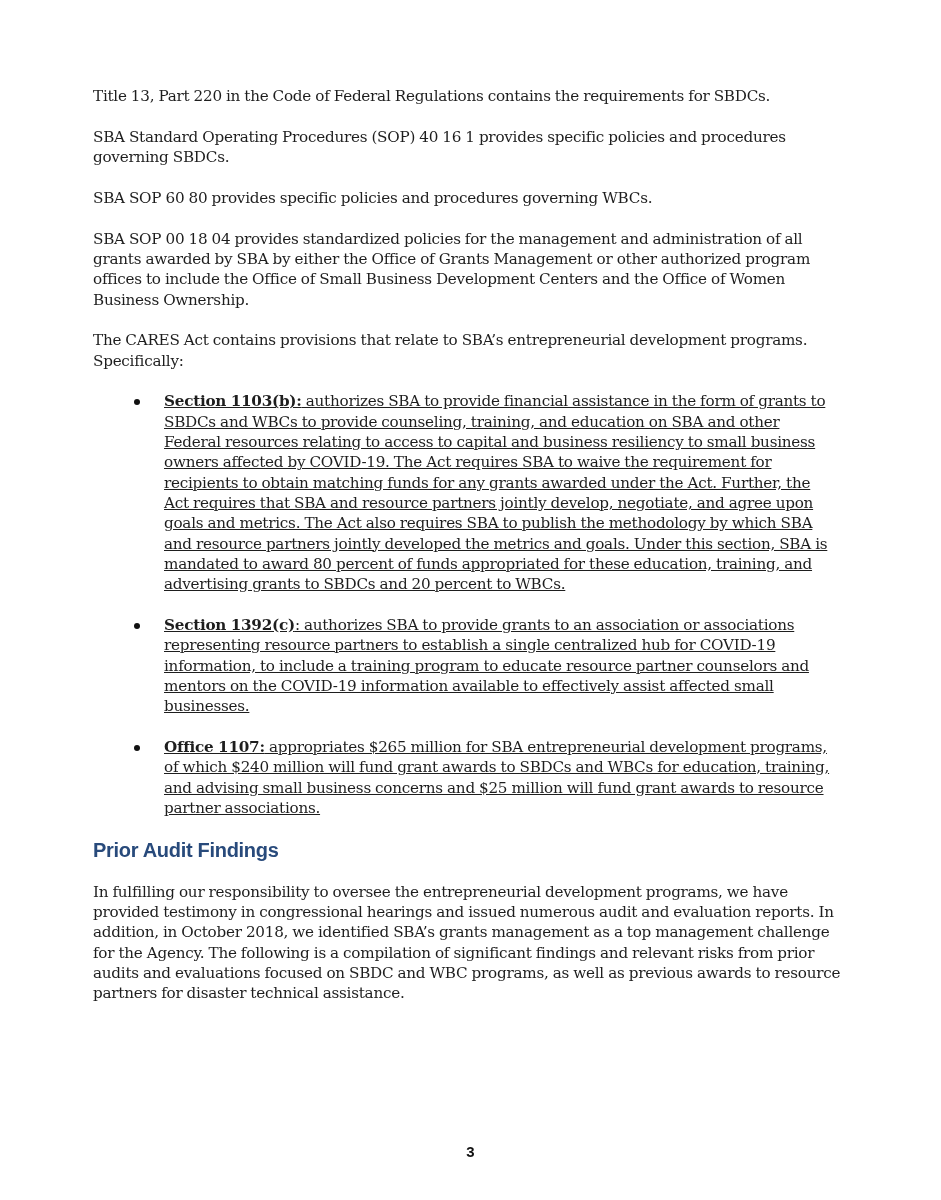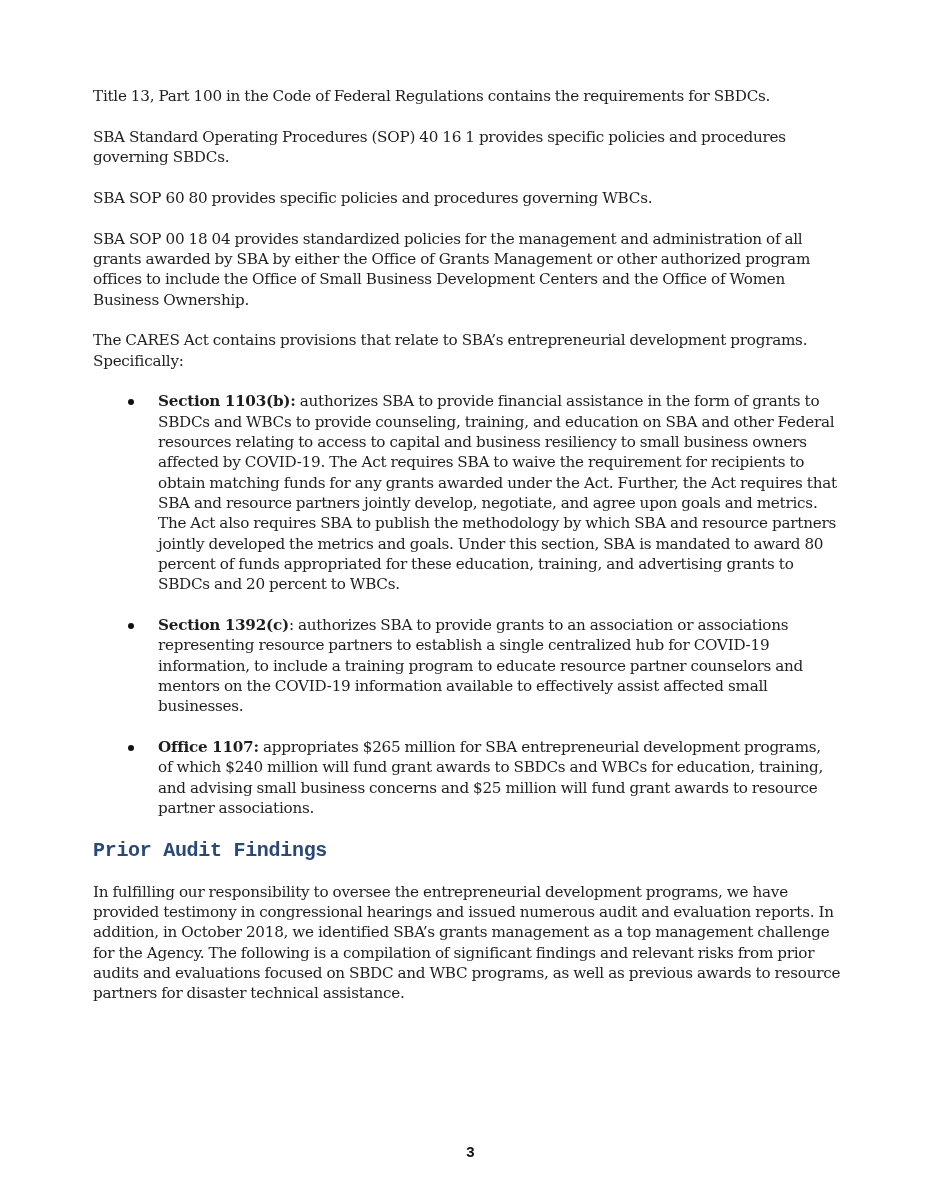--- a/index.html
+++ b/index.html
@@ -23,22 +23,23 @@
   }
   .para {
     font-size: 15.2px;
     line-height: 20.3px;
     margin: 0 0 20.5px 0;
     letter-spacing: -0.25px;
     word-spacing: -0.4px;
   }
   .bullets {
     list-style: none;
-    margin: 8px;
+    margin: 14px;
     padding: 0;
+    text-decoration: underline;
   }
   .bullet-item {
     position: relative;
     padding-left: 57px;
     font-size: 15.2px;
     line-height: 20.3px;
     margin: 0 0 20.5px 0;
     letter-spacing: -0.25px;
     word-spacing: -0.4px;
   }
@@ -48,21 +49,21 @@
     top: 8px;
     width: 6px;
     height: 6px;
     background: #111;
     border-radius: 50%;
   }
   .bullet-label {
     font-weight: bold;
   }
   .section-heading {
-    font-family: Liberation Mono, monospace;
+    font-family: Liberation Sans, sans-serif;
     font-weight: bold;
     font-size: 20px;
     color: #284a7b;
     margin: 4px 0 20px 0;
     letter-spacing: -0.3px;
   }
   .page-number {
     position: absolute;
     left: 0;
     width: 941px;
@@ -71,21 +72,21 @@
     font-family: "Liberation Sans", sans-serif;
     font-weight: bold;
     font-size: 15px;
     color: #111;
   }
 </style>
 </head>
 <body>
 
 <div class="page">
-  <p class="para">Title 13, Part 100 in the Code of Federal Regulations contains the requirements for SBDCs.</p>
+  <p class="para">Title 13, Part 220 in the Code of Federal Regulations contains the requirements for SBDCs.</p>
   <p class="para">SBA Standard Operating Procedures (SOP) 40 16 1 provides specific policies and procedures governing SBDCs.</p>
   <p class="para">SBA SOP 60 80 provides specific policies and procedures governing WBCs.</p>
   <p class="para">SBA SOP 00 18 04 provides standardized policies for the management and administration of all grants awarded by SBA by either the Office of Grants Management or other authorized program offices to include the Office of Small Business Development Centers and the Office of Women Business Ownership.</p>
   <p class="para">The CARES Act contains provisions that relate to SBA’s entrepreneurial development programs. Specifically:</p>
 
   <ul class="bullets">
     <li class="bullet-item">
       <span class="bullet-dot"></span>
       <span class="bullet-label">Section 1103(b):</span><span> authorizes SBA to provide financial assistance in the form of grants to SBDCs and WBCs to provide counseling, training, and education on SBA and other Federal resources relating to access to capital and business resiliency to small business owners affected by COVID-19. The Act requires SBA to waive the requirement for recipients to obtain matching funds for any grants awarded under the Act. Further, the Act requires that SBA and resource partners jointly develop, negotiate, and agree upon goals and metrics. The Act also requires SBA to publish the methodology by which SBA and resource partners jointly developed the metrics and goals. Under this section, SBA is mandated to award 80 percent of funds appropriated for these education, training, and advertising grants to SBDCs and 20 percent to WBCs.</span>
     </li>

